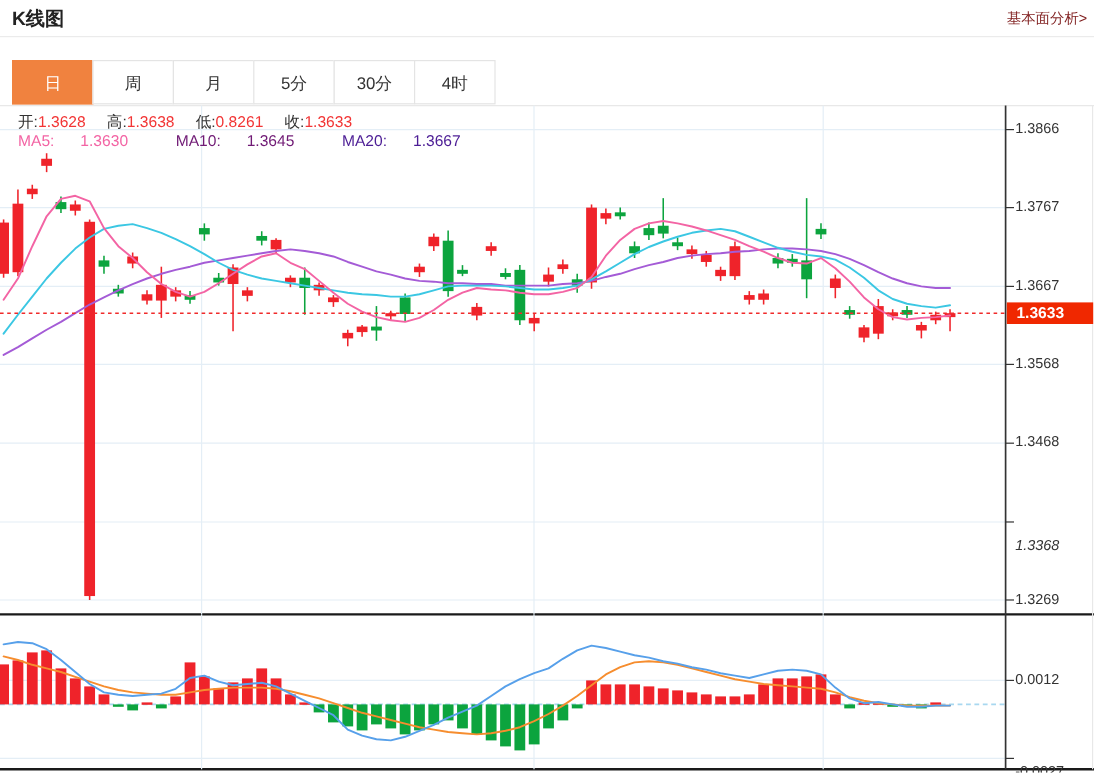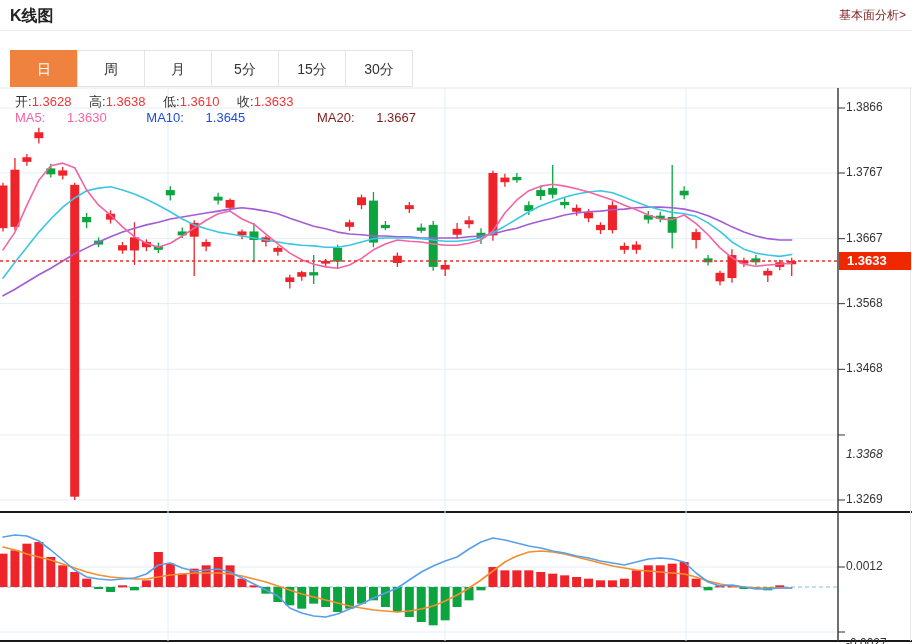--- a/index.html
+++ b/index.html
@@ -272,35 +272,35 @@
 
   <div class="layer" id="page-title">K线图</div>
   <a class="layer" id="analysis-link">基本面分析&gt;</a>
   <div class="layer" id="title-divider"></div>
 
   <div class="layer" id="tabs">
     <div class="tab active">日</div>
     <div class="tab">周</div>
     <div class="tab">月</div>
     <div class="tab">5分</div>
-    <div class="tab">15分</div>
     <div class="tab">30分</div>
+    <div class="tab">4时</div>
   </div>
 
   <div class="layer legend" id="legend-ohlc">
     <span class="lbl">开:</span><span class="val">1.3628</span>
     <span class="lbl">高:</span><span class="val">1.3638</span>
-    <span class="lbl">低:</span><span class="val">1.3610</span>
+    <span class="lbl">低:</span><span class="val">0.8261</span>
     <span class="lbl">收:</span><span class="val">1.3633</span>
   </div>
 
   <div class="layer legend" id="legend-ma">
     <span style="color: rgb(243, 100, 164);"><span>MA5:</span> <span>1.3630</span></span>
-    <span style="color: #1d4ed8;"><span>MA10:</span> <span>1.3645</span></span>
-    <span style="color: #7f1d1d; margin-left: 32px;"><span>MA20:</span> <span>1.3667</span></span>
+    <span style="color: #701a75;"><span>MA10:</span> <span>1.3645</span></span>
+    <span style="color: #4c1d95;"><span>MA20:</span> <span>1.3667</span></span>
   </div>
 
 
   <div id="price-badge" style="top: 251.988px; background: rgb(240, 40, 0);">1.3633</div>
   <div id="tick-labels">
       <div class="tick-label" style="top: 100px;">1.3866</div>
       <div class="tick-label" style="top: 165.003px; text-align: center;">1.3767</div>
       <div class="tick-label" style="top: 230.663px;">1.3667</div>
       <div class="tick-label" style="top: 295.666px;">1.3568</div>
       <div class="tick-label" style="top: 361.326px;">1.3468</div>

